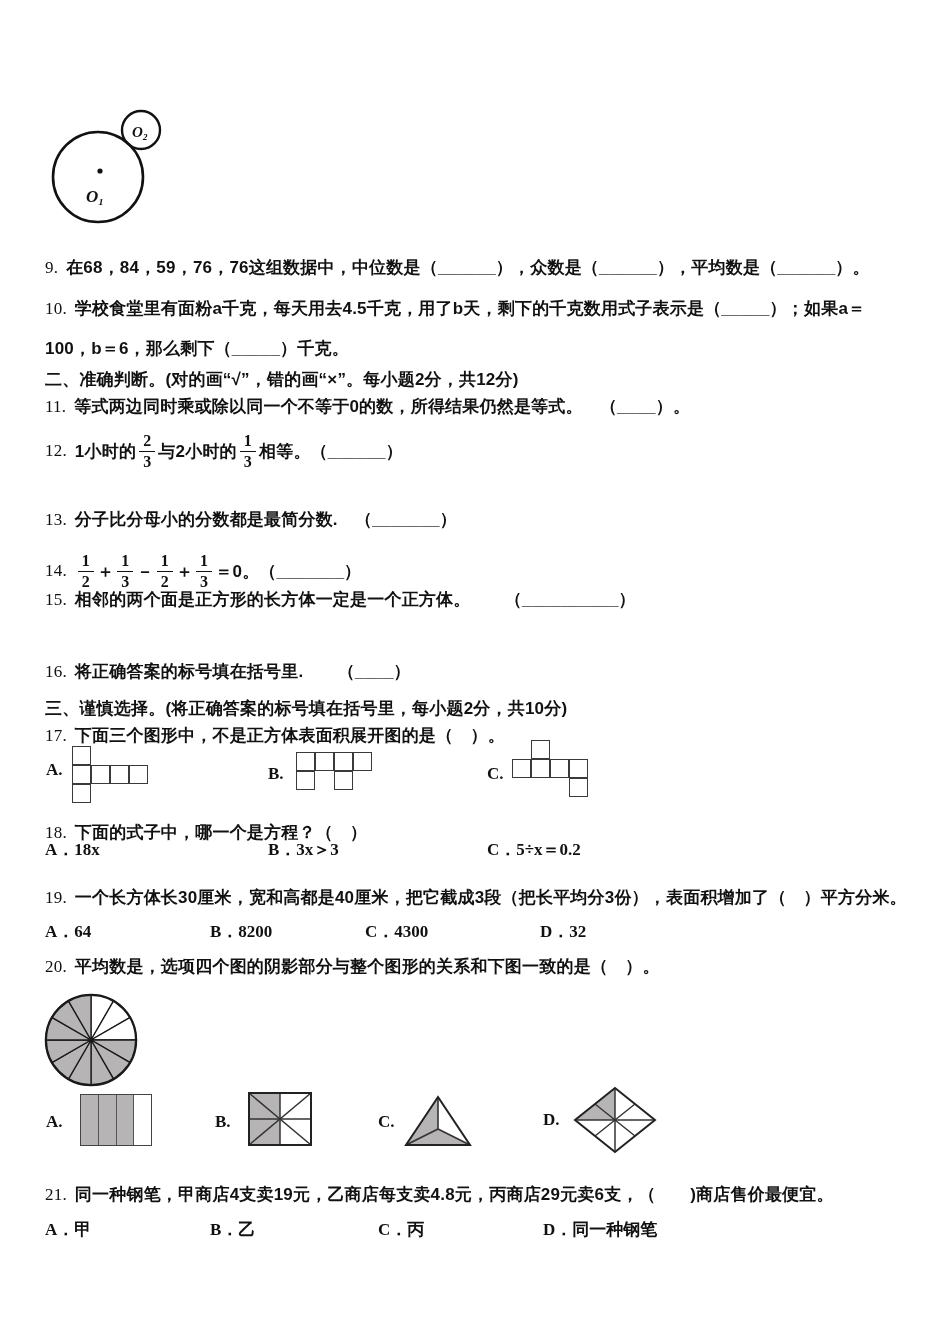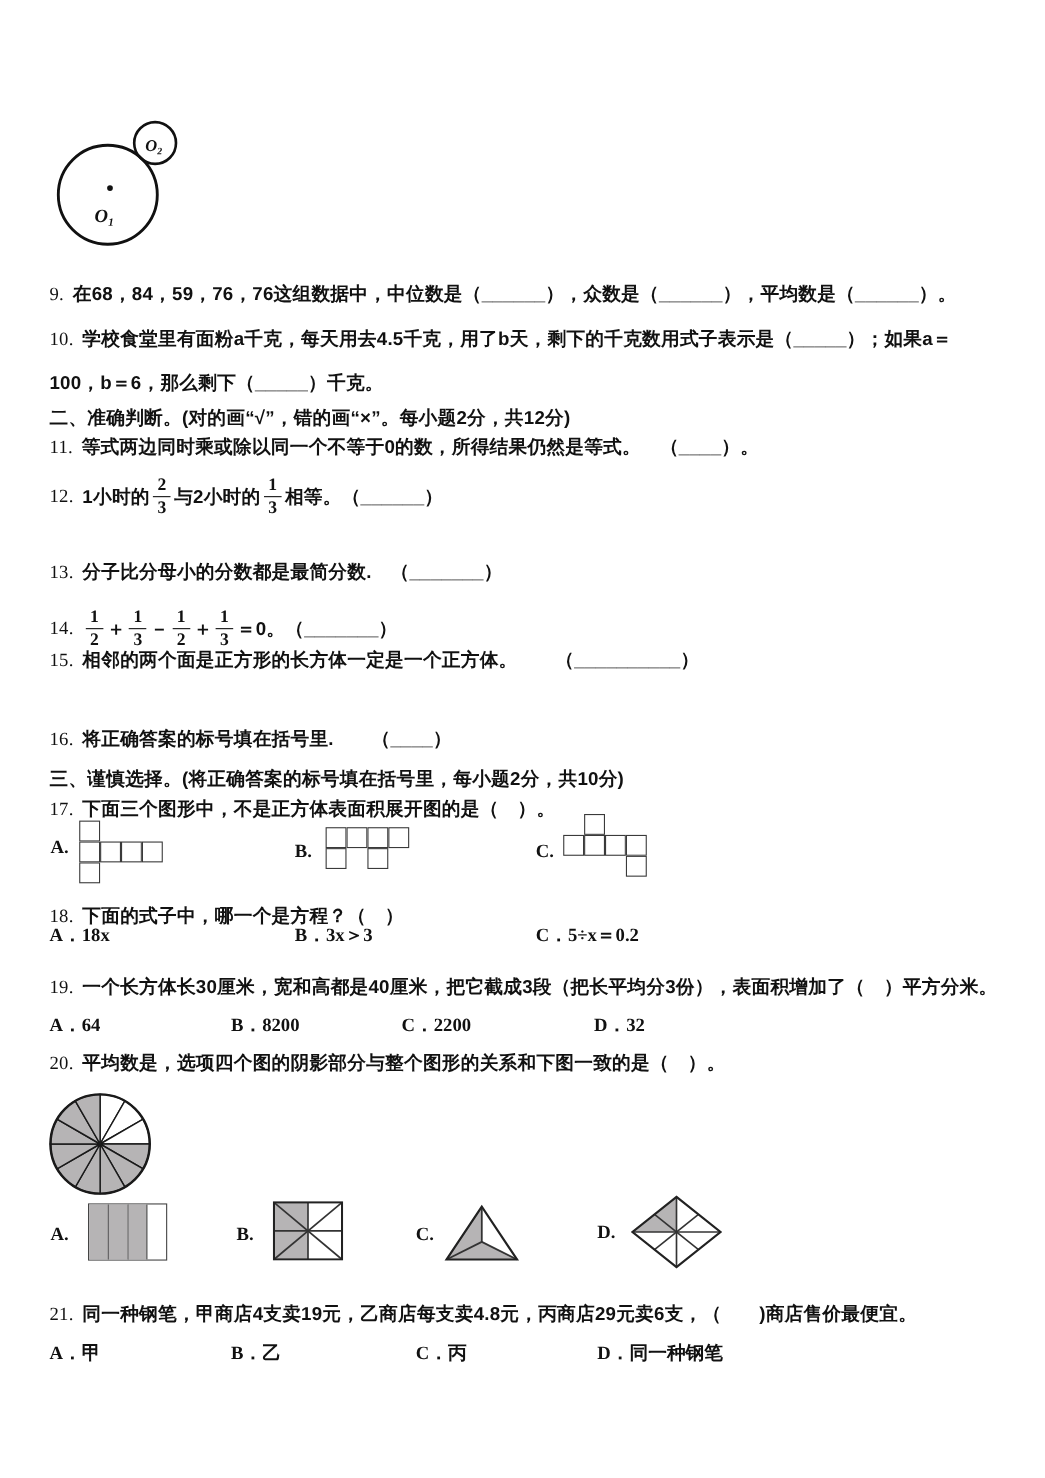--- a/index.html
+++ b/index.html
@@ -153,21 +153,21 @@
   <span class="opt" style="left:268px">B．3x＞3</span>
   <span class="opt" style="left:487px">C．5÷x＝0.2</span>
 </div>
 
 <div class="q" style="top:886px">
   <span class="qnum">19.</span><span>一个长方体长30厘米，宽和高都是40厘米，把它截成3段（把长平均分3份），表面积增加了（　）平方分米。</span>
 </div>
 <div class="row" style="top:920px">
   <span class="opt" style="left:45px">A．64</span>
   <span class="opt" style="left:210px">B．8200</span>
-  <span class="opt" style="left:365px">C．2200</span>
+  <span class="opt" style="left:365px">C．4300</span>
   <span class="opt" style="left:540px">D．32</span>
 </div>
 
 <div class="q" style="top:955px">
   <span class="qnum">20.</span><span>平均数是，选项四个图的阴影部分与整个图形的关系和下图一致的是（　）。</span>
 </div>
 
 <svg id="pie" style="position:absolute;left:44px;top:988px;" width="94" height="104" viewBox="0 0 100 110">
     <path d="M50,55 L50.0,7.0 A48,48 0 0 1 74.0,13.4 Z" fill="#ffffff" stroke="#1a1a1a" stroke-width="1.4"></path>
     <path d="M50,55 L74.0,13.4 A48,48 0 0 1 91.6,31.0 Z" fill="#ffffff" stroke="#1a1a1a" stroke-width="1.4"></path>

